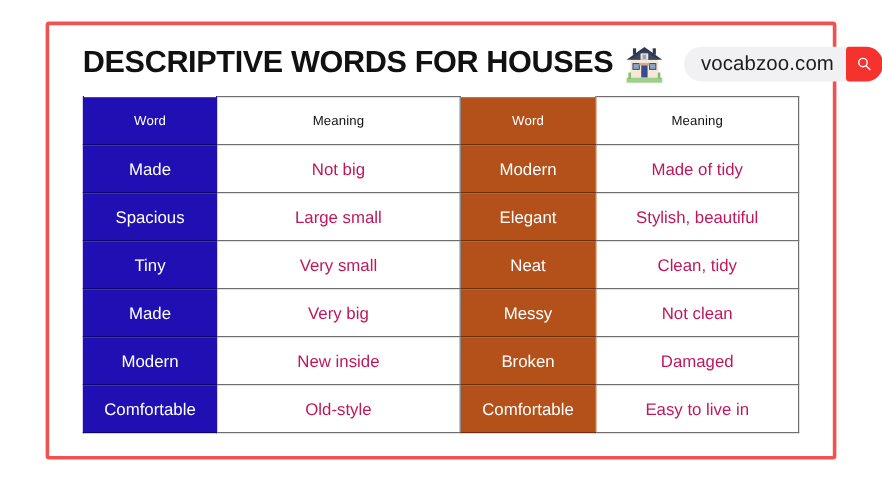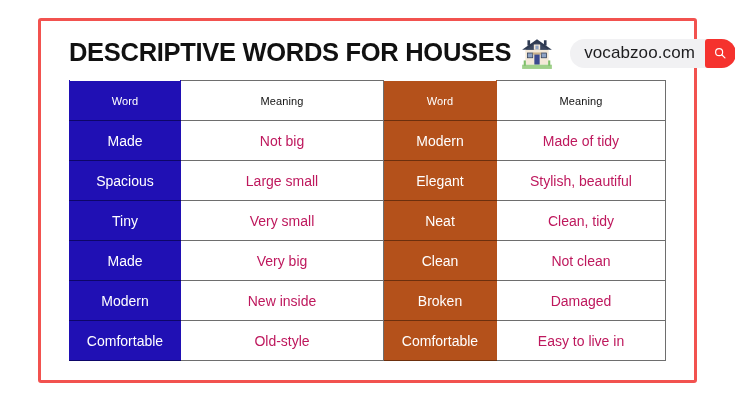--- a/index.html
+++ b/index.html
@@ -219,21 +219,21 @@
       </tr>
       <tr>
         <td class="word-blue">Tiny</td>
         <td>Very small</td>
         <td class="word-orange">Neat</td>
         <td>Clean, tidy</td>
       </tr>
       <tr>
         <td class="word-blue">Made</td>
         <td>Very big</td>
-        <td class="word-orange">Clean</td>
+        <td class="word-orange">Messy</td>
         <td>Not clean</td>
       </tr>
       <tr>
         <td class="word-blue">Modern</td>
         <td>New inside</td>
         <td class="word-orange">Broken</td>
         <td>Damaged</td>
       </tr>
       <tr>
         <td class="word-blue">Comfortable</td>

